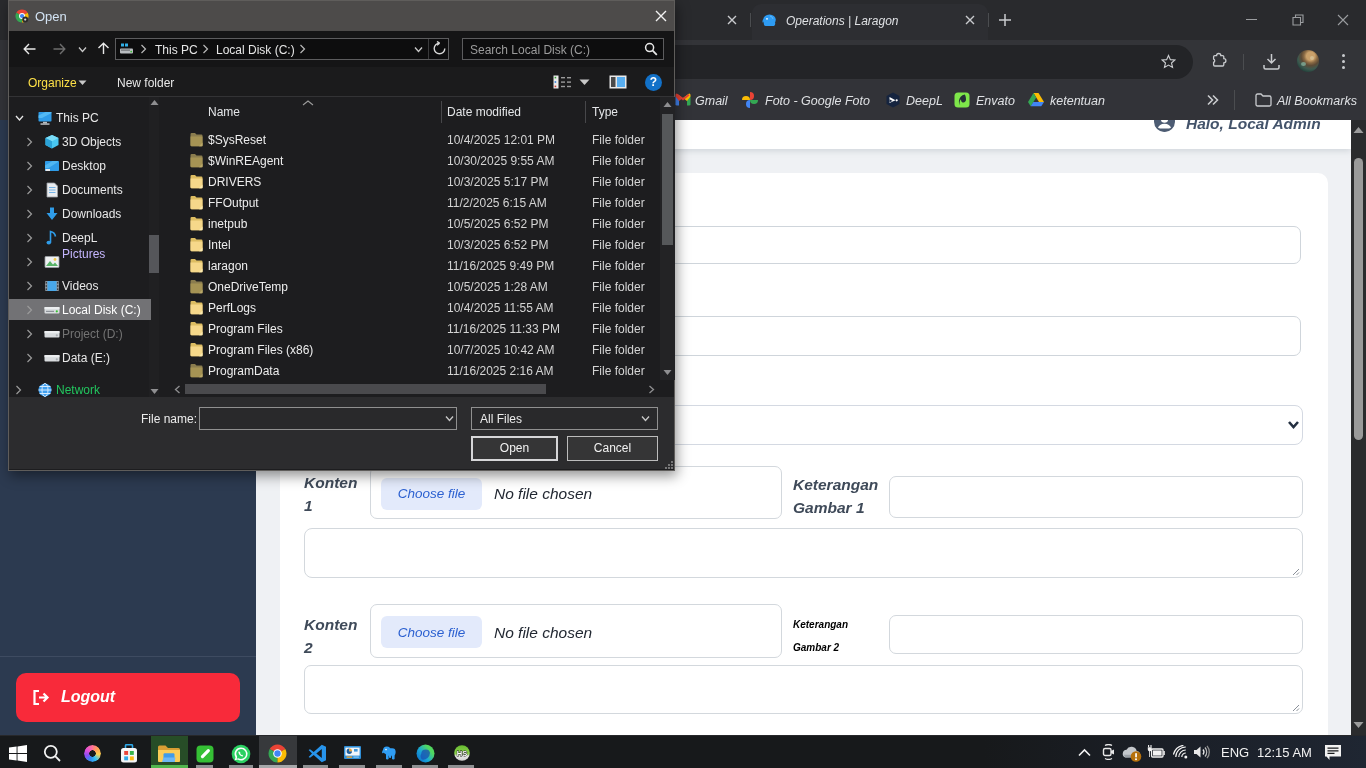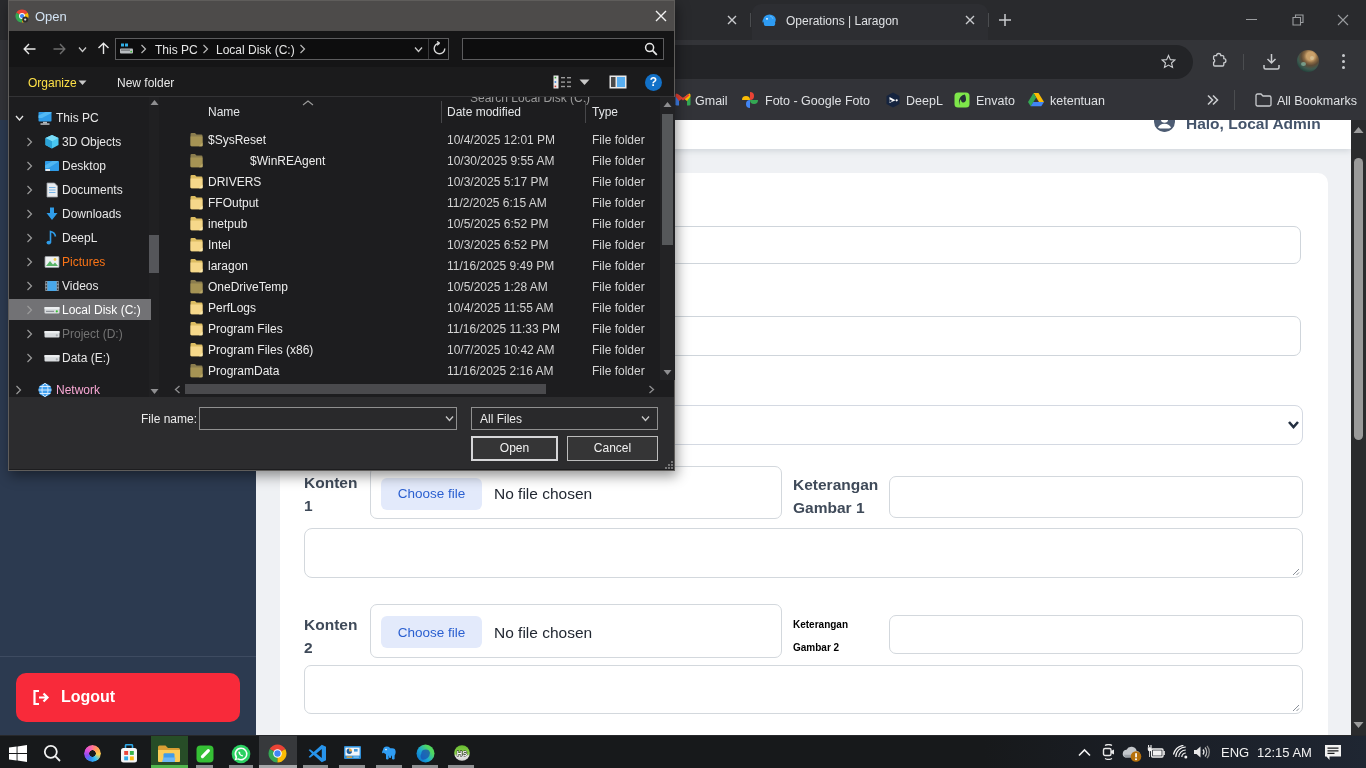--- a/index.html
+++ b/index.html
@@ -3,21 +3,21 @@
 <meta charset="utf-8">
 <style>
 html,body{margin:0;padding:0;width:1366px;height:768px;overflow:hidden;background:#27282b;font-family:"Liberation Sans",sans-serif;}
 .a{position:absolute;}
 #stage{position:relative;width:1366px;height:768px;overflow:hidden;}
 </style>
 </head>
 <body>
 <div id="stage">
 
-<div id="browser" class="a" style="left:0;top:0;width:1366px;height:576px;">
+<div id="browser" class="a" style="left:0;top:0;width:1366px;height:576px;font-style:italic;">
 
   <div class="a" style="left:0;top:0;width:1366px;height:40px;background:#292a2d;"></div>
 
   <div class="a" style="left:752px;top:4px;width:236px;height:36px;background:#2d2e32;border-radius:9px 9px 0 0;"></div>
 
   <svg class="a" style="left:726px;top:14px;" width="12" height="12">
         <path d="M2 2 L10 10 M10 2 L2 10" stroke="#c9cbce" stroke-width="1.4"></path>
       </svg>
   <div class="a" style="left:750px;top:13px;width:1px;height:14px;background:#4b4d50;"></div>
 
@@ -241,21 +241,21 @@
   <svg class="a" style="left:405px;top:45px;" width="9" height="7">
         <path d="M1 1.5 L4.5 5.5 L8 1.5" stroke="#c8c8c8" stroke-width="1.3" fill="none"></path>
       </svg>
   <div class="a" style="left:419px;top:38px;width:1px;height:20px;background:#3a3a3c;"></div>
   <svg class="a" style="left:423px;top:40px;" width="15" height="15" viewBox="0 0 15 15">
         <path d="M12.8 7.5 A5.3 5.3 0 1 1 7.5 2.2" fill="none" stroke="#d6d6d6" stroke-width="1.4"></path>
         <path d="M7.5 2.2 L5 0.5 M7.5 2.2 L5 4.3" stroke="#d6d6d6" stroke-width="1.4" fill="none"></path>
       </svg>
 
   <div class="a" style="left:453px;top:37px;width:202px;height:22px;background:#0d0d0e;border:1px solid #5c5c5e;box-sizing:border-box;"></div>
-  <div class="a" style="left:461px;top:42px;color:#9b9b9b;margin-top:48px;">Search Local Disk (C:)</div>
+  <div class="a" style="left:461px;top:42px;color:#9b9b9b;">Search Local Disk (C:)</div>
   <svg class="a" style="left:635px;top:41px;" width="14" height="14" viewBox="0 0 14 14">
         <circle cx="5.6" cy="5.6" r="4" fill="none" stroke="#e8e8e8" stroke-width="1.5"></circle>
         <path d="M8.7 8.7 L12.8 12.8" stroke="#e8e8e8" stroke-width="1.8"></path>
       </svg>
 
   <div class="a" style="left:0;top:66px;width:665px;height:30px;background:#1b1b1c;"></div>
   <div class="a" style="left:0;top:95px;width:665px;height:1px;background:#333335;"></div>
   <div class="a" style="left:19px;top:75px;color:#fde047;">Organize</div>
   <svg class="a" style="left:69px;top:79px;" width="9" height="6">
         <path d="M0.5 0.5 L4.5 5 L8.5 0.5 Z" fill="#c8c8c8"></path>
@@ -348,21 +348,21 @@
         </svg>
 <div class="a" style="left:53px;top:230px;color:#e8e8e8;">DeepL</div>
 <svg class="a" style="left:17px;top:256px;" width="7" height="10">
           <path d="M1.5 1 L5.5 5 L1.5 9" stroke="#9b9b9b" stroke-width="1.2" fill="none"></path>
         </svg>
 <svg class="a" style="left:35px;top:252.5px;" width="16" height="16" viewBox="0 0 16 16">
           <rect x="1" y="2.5" width="14" height="11" rx="0.8" fill="#eef0f2" stroke="#9aa0a5" stroke-width="0.8"></rect>
           <path d="M2 12 L6 7 L9 10.5 L11 8.5 L14 12 Z" fill="#58b368"></path>
           <circle cx="11" cy="5.5" r="1.4" fill="#f0c94f"></circle>
         </svg>
-<div class="a" style="left:53px;top:254px;color:#f97316;">Pictures</div>
+<div class="a" style="left:53px;top:246px;color:#c4b5fd;">Pictures</div>
 <svg class="a" style="left:17px;top:280px;" width="7" height="10">
           <path d="M1.5 1 L5.5 5 L1.5 9" stroke="#9b9b9b" stroke-width="1.2" fill="none"></path>
         </svg>
 <svg class="a" style="left:35px;top:276.5px;" width="16" height="16" viewBox="0 0 16 16">
           <rect x="1" y="3" width="14" height="10" rx="1" fill="#8d9298"></rect>
           <rect x="3.5" y="3" width="9" height="10" fill="#49a7e8"></rect>
           <rect x="1.6" y="4" width="1.4" height="1.6" fill="#3a3d40"></rect>
           <rect x="1.6" y="7.2" width="1.4" height="1.6" fill="#3a3d40"></rect>
           <rect x="1.6" y="10.4" width="1.4" height="1.6" fill="#3a3d40"></rect>
           <rect x="13" y="4" width="1.4" height="1.6" fill="#3a3d40"></rect>
@@ -400,21 +400,21 @@
         </svg>
 <div class="a" style="left:53px;top:350px;color:#e8e8e8;">Data (E:)</div>
 <svg class="a" style="left:6px;top:384px;" width="7" height="10">
           <path d="M1.5 1 L5.5 5 L1.5 9" stroke="#9b9b9b" stroke-width="1.2" fill="none"></path>
         </svg>
 <svg class="a" style="left:28px;top:380.5px;" width="16" height="16" viewBox="0 0 16 16">
           <circle cx="8" cy="8" r="6.5" fill="#3f9ff0"></circle>
           <ellipse cx="8" cy="8" rx="3" ry="6.5" fill="none" stroke="#d5ecff" stroke-width="1"></ellipse>
           <path d="M1.5 8 L14.5 8 M2.5 4.5 L13.5 4.5 M2.5 11.5 L13.5 11.5" stroke="#d5ecff" stroke-width="1"></path>
         </svg>
-<div class="a" style="left:47px;top:382px;color:#f9a8d4;text-align:right;">Network</div>
+<div class="a" style="left:47px;top:382px;color:#22c55e;text-align:right;">Network</div>
 </div>
 <div id="list">
 <div class="a" style="left:199px;top:104px;color:#e4e6e8;">Name</div>
 <svg class="a" style="left:293px;top:99px;" width="12" height="6">
           <path d="M1 5 L6 1 L11 5" stroke="#9b9b9b" stroke-width="1.1" fill="none"></path>
         </svg>
 <div class="a" style="left:432px;top:100px;width:1px;height:22px;background:#47474a;"></div>
 <div class="a" style="left:438px;top:104px;color:#e4e6e8;">Date modified</div>
 <div class="a" style="left:576px;top:100px;width:1px;height:22px;background:#47474a;"></div>
 <div class="a" style="left:583px;top:104px;color:#e4e6e8;">Type</div>
@@ -424,21 +424,21 @@
           <path d="M9 14.2 L12.5 14.2 L12.5 10.5 Z" fill="#baa96b"></path>
         </svg>
 <div class="a" style="left:199px;top:131.5px;color:#ededed;white-space:nowrap;">$SysReset</div>
 <div class="a" style="left:438px;top:131.5px;color:#d4d4d4;white-space:nowrap;">10/4/2025 12:01 PM</div>
 <div class="a" style="left:583px;top:131.5px;color:#d4d4d4;white-space:nowrap;">File folder</div>
 <svg class="a" style="left:181px;top:152.0px;" width="13" height="15" viewBox="0 0 13 15">
           <path d="M0.5 2.2 A1.2 1.2 0 0 1 1.7 1 L5 1 L6.5 2.6 L11.3 2.6 A1.2 1.2 0 0 1 12.5 3.8 L12.5 13 A1.2 1.2 0 0 1 11.3 14.2 L1.7 14.2 A1.2 1.2 0 0 1 0.5 13 Z" fill="#8a7c4e"></path>
           <path d="M0.5 4.6 L12.5 4.6 L12.5 13 A1.2 1.2 0 0 1 11.3 14.2 L1.7 14.2 A1.2 1.2 0 0 1 0.5 13 Z" fill="#a59354"></path>
           <path d="M9 14.2 L12.5 14.2 L12.5 10.5 Z" fill="#baa96b"></path>
         </svg>
-<div class="a" style="left:199px;top:152.5px;color:#ededed;white-space:nowrap;margin-left:42px;">$WinREAgent</div>
+<div class="a" style="left:199px;top:152.5px;color:#ededed;white-space:nowrap;">$WinREAgent</div>
 <div class="a" style="left:438px;top:152.5px;color:#d4d4d4;white-space:nowrap;">10/30/2025 9:55 AM</div>
 <div class="a" style="left:583px;top:152.5px;color:#d4d4d4;white-space:nowrap;">File folder</div>
 <svg class="a" style="left:181px;top:173.0px;" width="13" height="15" viewBox="0 0 13 15">
           <path d="M0.5 2.2 A1.2 1.2 0 0 1 1.7 1 L5 1 L6.5 2.6 L11.3 2.6 A1.2 1.2 0 0 1 12.5 3.8 L12.5 13 A1.2 1.2 0 0 1 11.3 14.2 L1.7 14.2 A1.2 1.2 0 0 1 0.5 13 Z" fill="#ddbd62"></path>
           <path d="M0.5 4.6 L12.5 4.6 L12.5 13 A1.2 1.2 0 0 1 11.3 14.2 L1.7 14.2 A1.2 1.2 0 0 1 0.5 13 Z" fill="#f6d88a"></path>
           <path d="M9 14.2 L12.5 14.2 L12.5 10.5 Z" fill="#fbeab2"></path>
         </svg>
 <div class="a" style="left:199px;top:173.5px;color:#ededed;white-space:nowrap;">DRIVERS</div>
 <div class="a" style="left:438px;top:173.5px;color:#d4d4d4;white-space:nowrap;">10/3/2025 5:17 PM</div>
 <div class="a" style="left:583px;top:173.5px;color:#d4d4d4;white-space:nowrap;">File folder</div>

